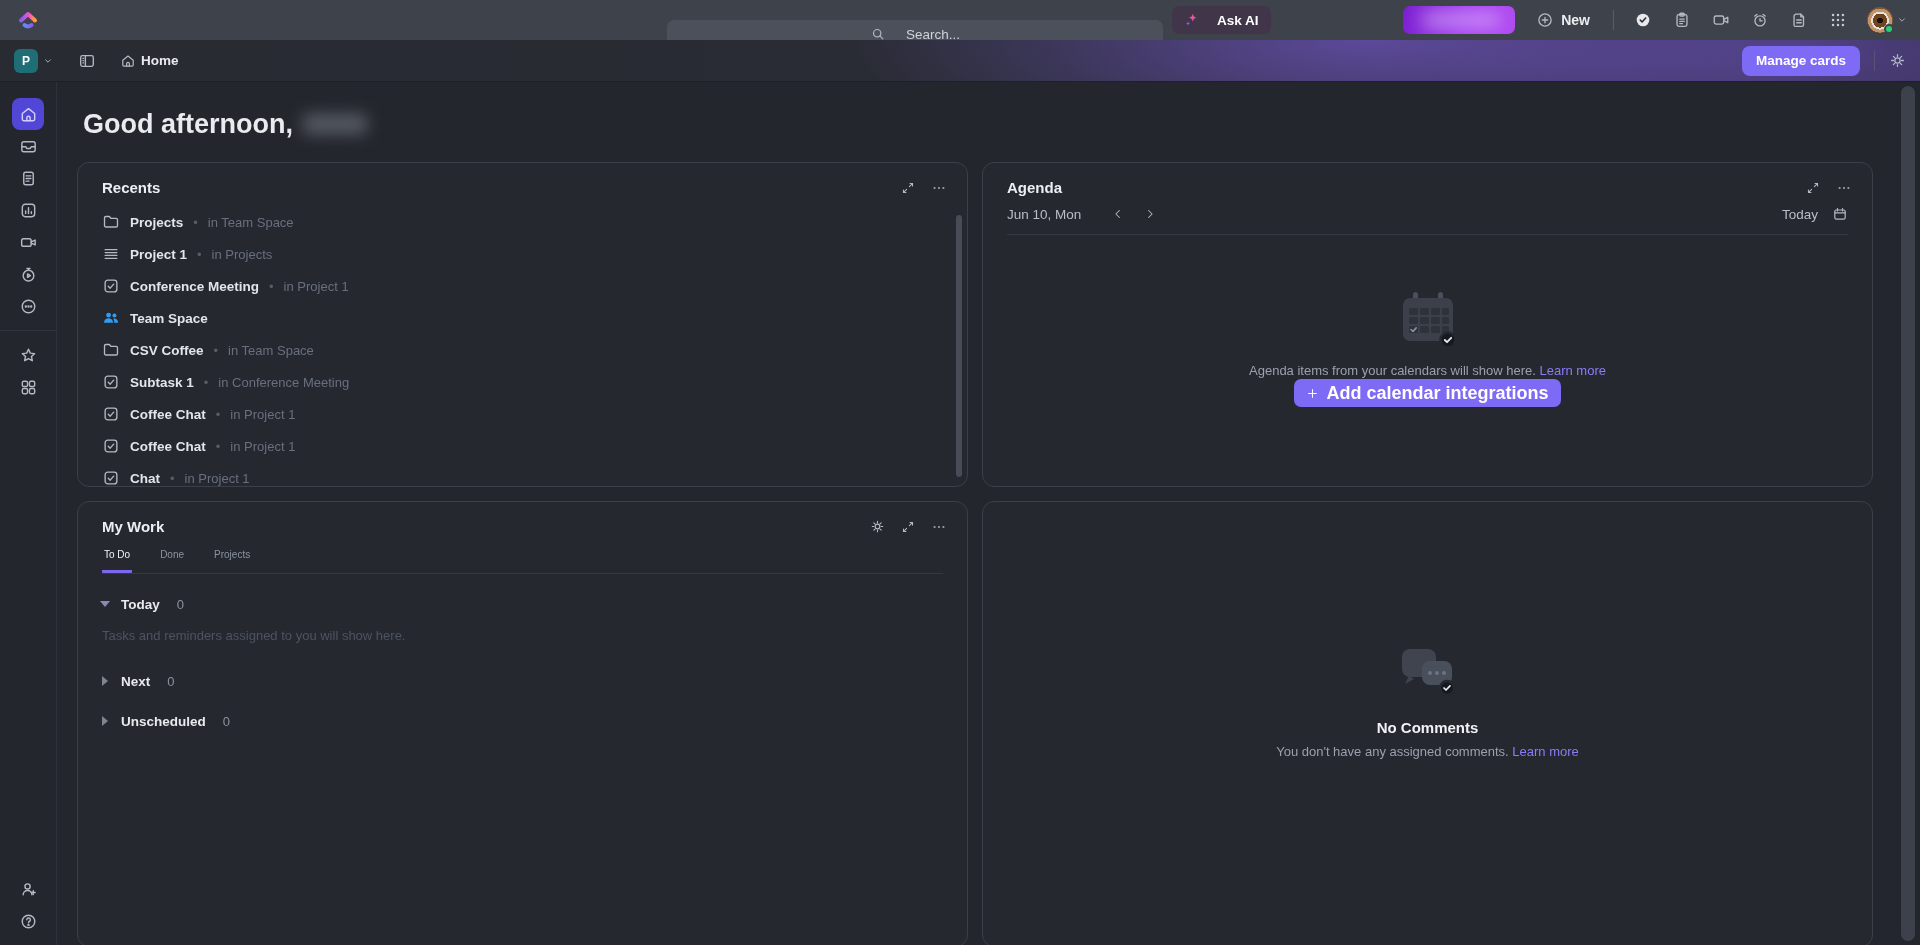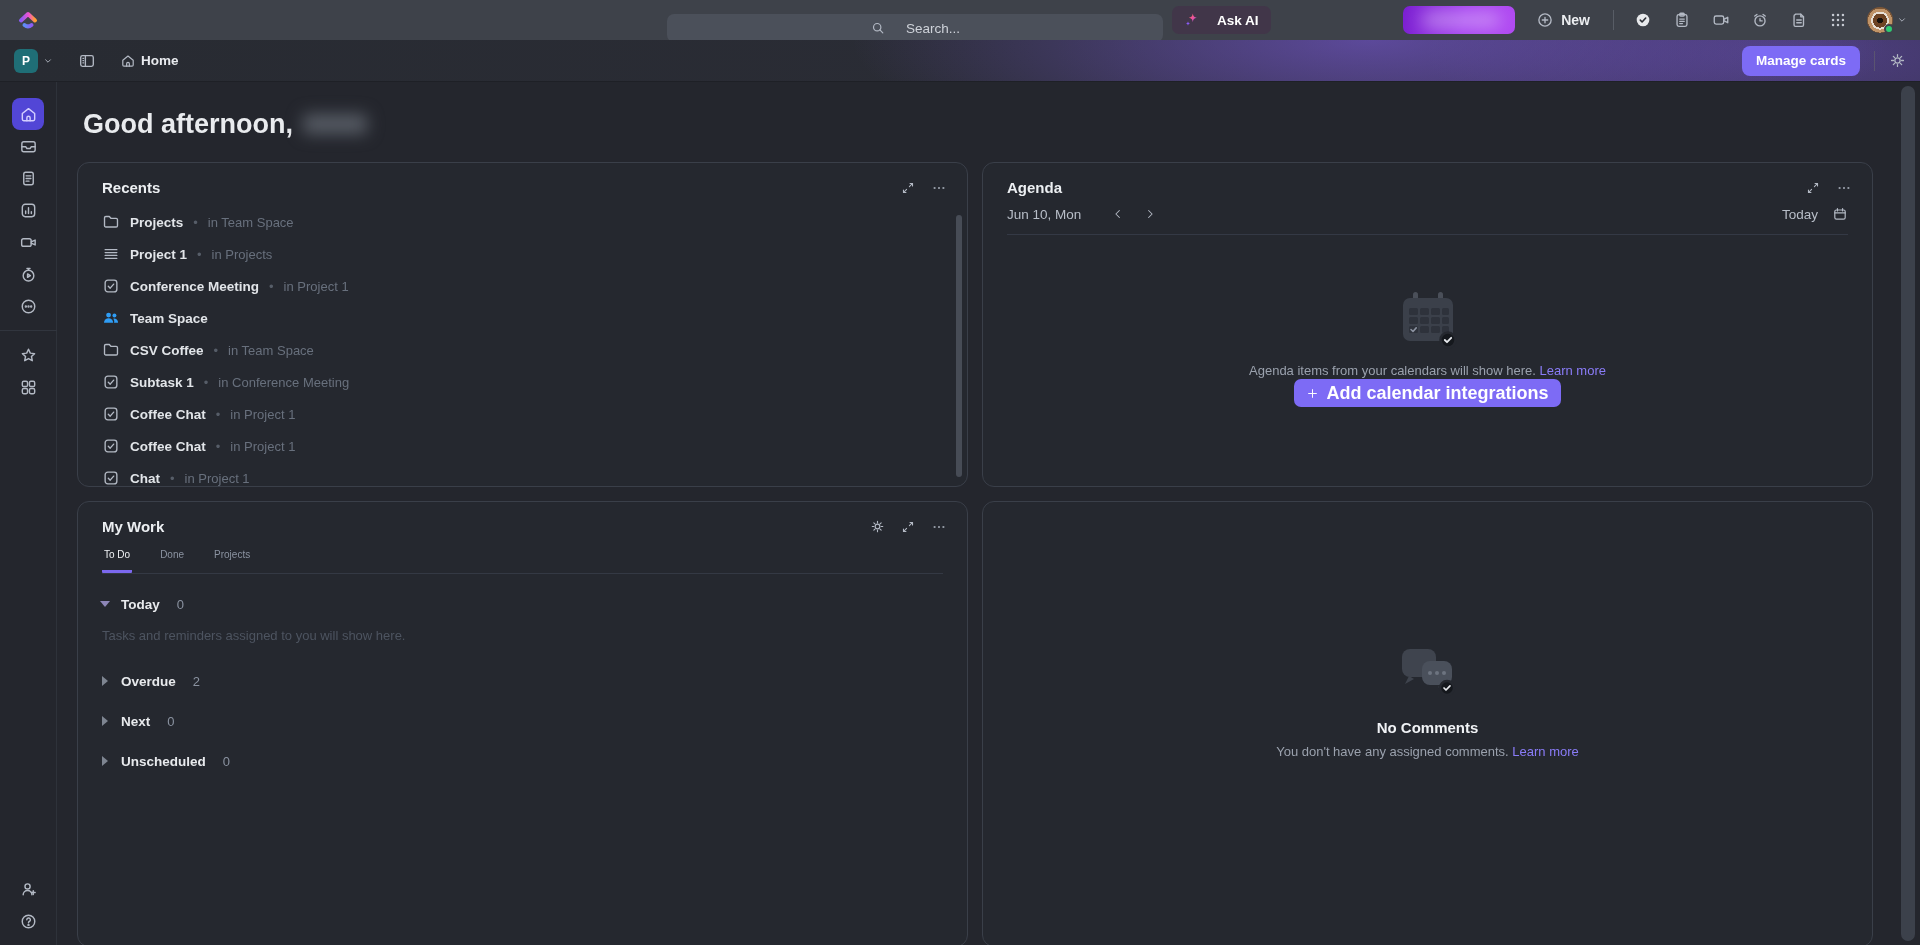--- a/index.html
+++ b/index.html
@@ -4,21 +4,21 @@
 <style>
   * { margin:0; padding:0; box-sizing:border-box; }
   html,body { width:1920px; height:945px; overflow:hidden; background:#24262d;
     font-family:"Liberation Sans", sans-serif; color:#e4e6ea; }
   svg { display:block; }
   .ico { stroke:#b3b9c4; stroke-width:1.5; fill:none; stroke-linecap:round; stroke-linejoin:round; }
 
   
   .topbar { position:relative; height:40px; background:#3e424a; display:flex; align-items:center; }
   .logo { margin-left:16px; }
-  .searchbox { position:absolute; left:667px; top:14px; width:496px; height:28px; background:#4b505a;
+  .searchbox { position:absolute; left:667px; top:20px; width:496px; height:28px; background:#4b505a;
     border-radius:7px; display:flex; align-items:center; justify-content:center; gap:20px;
     color:#ced2d9; font-size:13.5px; cursor:text; }
   .askai { position:absolute; left:1172px; top:6px; height:28px; padding:0 12px; border-radius:7px;
     background:#413649; display:flex; align-items:center; gap:17px; color:#fff; font-size:13.5px; font-weight:700; }
   .tb-right { margin-left:auto; display:flex; align-items:center; gap:19px; padding-right:12px; }
   .promo-blur { width:112px; height:28px; border-radius:7px; margin-right:2px; position:relative; overflow:hidden;
     background:linear-gradient(100deg,#7a1fd0,#a43ff0 55%,#b14af2); }
   .promo-blur::after { content:""; position:absolute; left:18px; top:7px; width:80px; height:14px;
     background:rgba(255,255,255,.45); border-radius:7px; filter:blur(9px); }
   .newbtn { display:flex; align-items:center; gap:7px; color:#eceef1; font-size:14px; font-weight:700; margin-right:4px; }
@@ -587,28 +587,20 @@
 
             <div class="work-section">
               <div class="work-row">
                 <span class="caret ic-down"></span>
                 <span class="wlabel">Today</span>
                 <span class="wcount">0</span>
               </div>
               <div class="wempty">Tasks and reminders assigned to you will show here.</div>
             </div>
 
-            <div class="work-section">
-              <div class="work-row">
-                <span class="caret ic-right"></span>
-                <span class="wlabel">Overdue</span>
-                <span class="wcount">2</span>
-              </div>
-
-            </div>
 
             <div class="work-section">
               <div class="work-row">
                 <span class="caret ic-right"></span>
                 <span class="wlabel">Next</span>
                 <span class="wcount">0</span>
               </div>
 
             </div>
 

